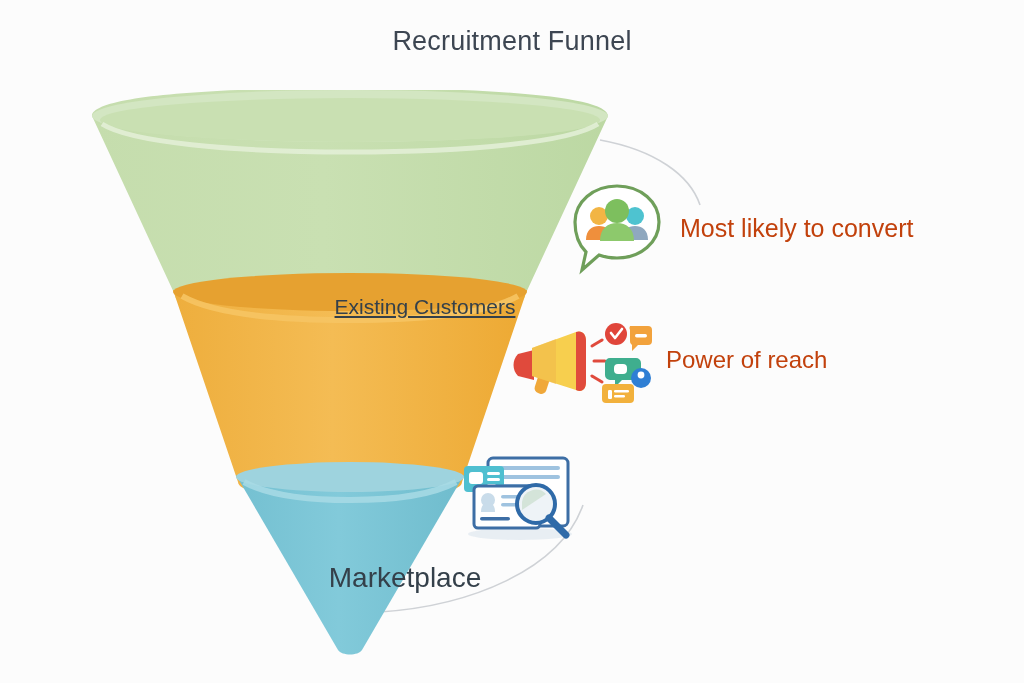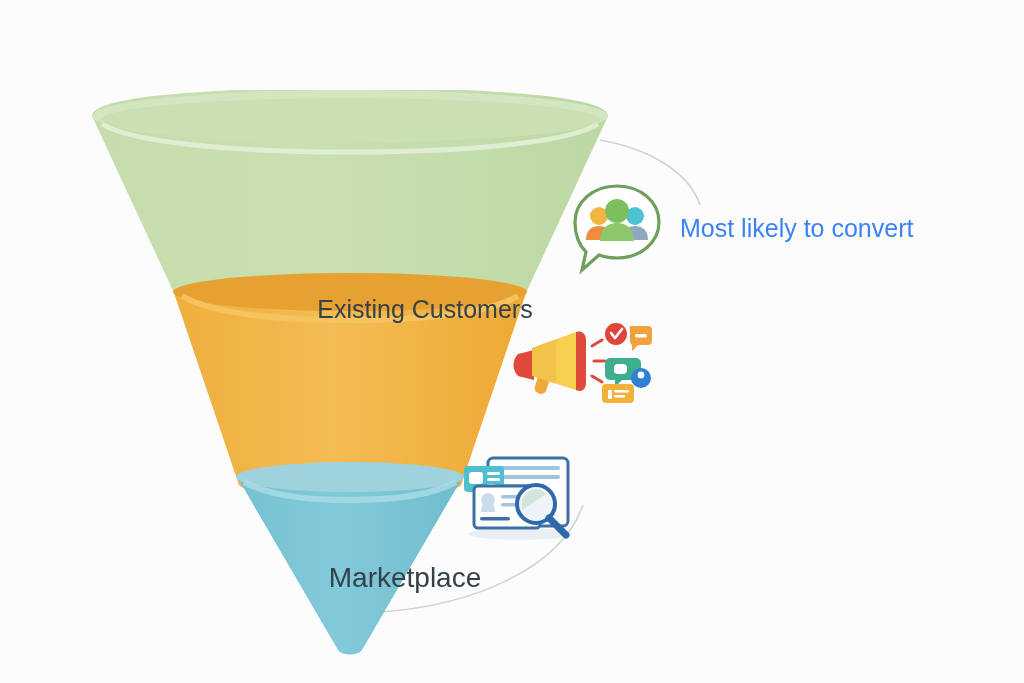--- a/index.html
+++ b/index.html
@@ -44,21 +44,22 @@
 
   .stage-label {
     position: absolute;
     text-align: center;
     color: #34404a;
     font-family: "Liberation Sans", sans-serif;
     white-space: nowrap;
   }
   #stage-label-0 {
     left: 130px; top: 205px; width: 450px;
-    font-size: 25px;
+    font-size: 21px;
+    text-decoration: underline;
   }
   #stage-label-1 {
     left: 150px; top: 344px; width: 410px;
     font-size: 23px;
   }
   #stage-label-2 {
     left: 190px; top: 472px; width: 290px;
     font-size: 28px;
   }
 
@@ -67,21 +68,21 @@
     position: absolute;
     display: flex;
     align-items: center;
   }
   .annotation-icon {
     flex: 0 0 auto;
     display: block;
   }
   .annotation-text {
     font-size: 24px;
-    color: #3b82f6;
+    color: #c2410c;
     font-family: "Liberation Sans", sans-serif;
     white-space: nowrap;
   }
 
   #annotation-0 { left: 568px; top: 180px; }
   #annotation-0 .annotation-text { margin-left: 14px; font-size: 25px; }
 
   #annotation-1 { left: 512px; top: 316px; }
   #annotation-1 .annotation-text { margin-left: 14px; }
 
@@ -94,20 +95,21 @@
     left: 0; top: 0;
     width: 1024px; height: 683px;
     pointer-events: none;
   }
 </style>
 </head>
 <body>
 
 <div id="canvas">
 
+  <div id="chart-title">Recruitment Funnel</div>
 
   <svg id="connectors" viewBox="0 0 1024 683" width="1024" height="683">
     <path d="M 600 140 C 655 150, 690 175, 700 205" fill="none" stroke="#cfd2d6" stroke-width="1.6"></path>
     <path d="M 380 612 C 470 606, 560 570, 583 505" fill="none" stroke="#cfd2d6" stroke-width="1.6"></path>
   </svg>
 
   <div id="funnel-graphic">
     <svg id="funnel-svg" width="580" height="570" viewBox="0 0 580 570">
       <defs>
         <linearGradient id="gradGreen" x1="0" y1="0" x2="1" y2="0">
@@ -214,20 +216,21 @@
       <rect x="123" y="18" width="12" height="3.4" rx="1.7" fill="#ffffff"></rect>
       <path d="M 98 42 h 26 a 5 5 0 0 1 5 5 v 12 a 5 5 0 0 1 -5 5 h -14 l -7 7 v -7 h -5 a 5 5 0 0 1 -5 -5 v -12 a 5 5 0 0 1 5 -5 z" fill="#3fae8e"></path>
       <rect x="102" y="48" width="13" height="10" rx="4" fill="#ffffff"></rect>
       <circle cx="129" cy="62" r="10" fill="#2f7fd4"></circle>
       <circle cx="129" cy="59" r="3.4" fill="#ffffff"></circle>
       <path d="M 94 68 h 24 a 4 4 0 0 1 4 4 v 11 a 4 4 0 0 1 -4 4 h -24 a 4 4 0 0 1 -4 -4 v -11 a 4 4 0 0 1 4 -4 z" fill="#f2b13c"></path>
       <rect x="96" y="74" width="4" height="9" rx="1.2" fill="#ffffff"></rect>
       <rect x="102" y="74" width="15" height="2.6" rx="1.3" fill="#ffffff"></rect>
       <rect x="102" y="79" width="11" height="2.6" rx="1.3" fill="#ffffff"></rect>
     </svg>
+    <span class="annotation-text">Power of reach</span>
   </div>
 
   <div class="annotation" id="annotation-2">
     <svg class="annotation-icon" width="128" height="92" viewBox="0 0 128 92">
       <ellipse cx="64" cy="84" rx="52" ry="6" fill="#dfe8ef" opacity="0.7"></ellipse>
 
       <rect x="32" y="8" width="80" height="68" rx="5" fill="#ffffff" stroke="#3d6ea5" stroke-width="3"></rect>
       <rect x="44" y="16" width="60" height="4" rx="2" fill="#9fc3e0"></rect>
       <rect x="44" y="25" width="60" height="4" rx="2" fill="#9fc3e0"></rect>
       <rect x="44" y="34" width="44" height="4" rx="2" fill="#9fc3e0"></rect>

